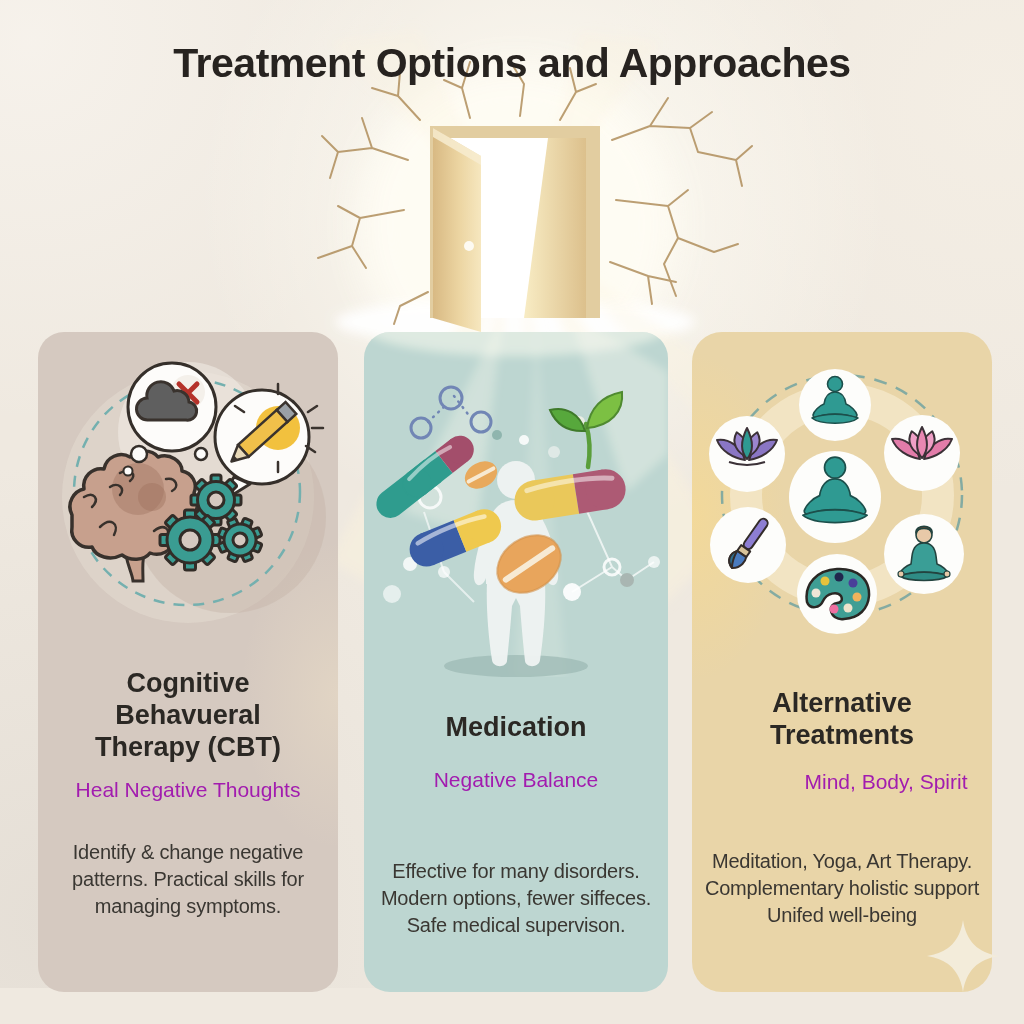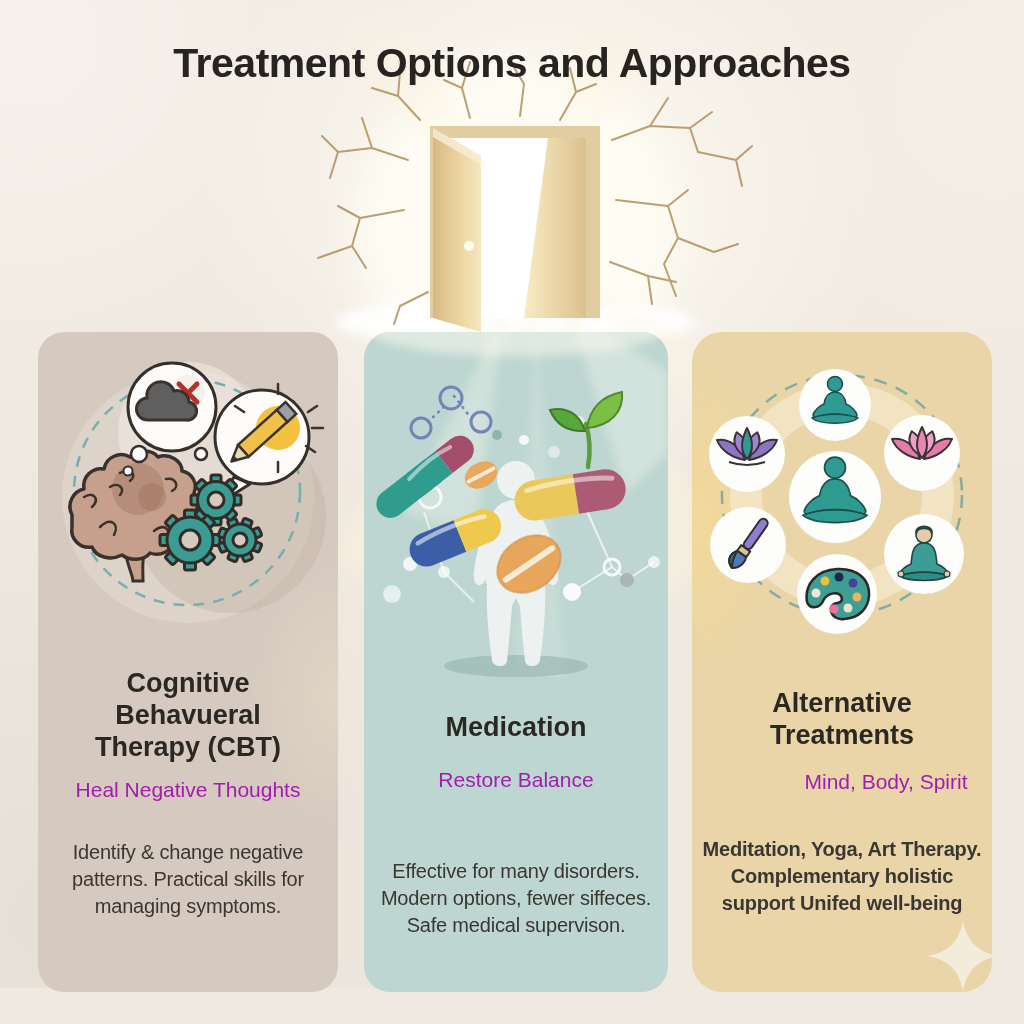--- a/index.html
+++ b/index.html
@@ -26,21 +26,21 @@
   .card h2{position:absolute;left:0;width:100%;text-align:center;margin:0;
         font-size:27px;font-weight:700;color:#2b2824;line-height:1.18;z-index:3;}
   .card .sub{position:absolute;left:0;width:100%;text-align:center;margin:0;
         font-size:21px;color:#a21caf;z-index:3;}
   .card .body{position:absolute;left:50%;transform:translateX(-50%);text-align:center;margin:0;
         font-size:20px;color:#3a3732;line-height:1.36;letter-spacing:-.2px;z-index:3;}
   .card-cbt h2{top:336px;} .card-cbt h2 span{display:inline-block;max-width:250px;}
   .card-cbt .sub{top:446px;} .card-cbt .body{top:507px;width:262px;}
   .card-med h2{top:380px;} .card-med .sub{top:436px;} .card-med .body{top:526px;width:300px;}
   .card-alt h2{top:356px;} .card-alt h2 span{display:inline-block;max-width:230px;}
-  .card-alt .sub{top:438px;margin-left:44px;} .card-alt .body{top:504px;width:296px;font-weight:bold;}
+  .card-alt .sub{top:438px;margin-left:44px;} .card-alt .body{top:516px;width:296px;}
   .sparkle{position:absolute;left:925px;top:918px;z-index:4;}
 </style>
 </head>
 <body>
 
 <div class="page">
 
   <h1 class="main-title">Treatment Options and Approaches</h1>
 
   <svg class="door-scene" width="1024" height="1024" viewBox="0 0 1024 1024">
@@ -276,21 +276,21 @@
         <path d="M-48,-11 C-22,-15 16,-15 38,-10" stroke="#ffffff" stroke-width="5" fill="none" opacity=".5" stroke-linecap="round"></path>
       </g>
 
       <g transform="translate(165,232) rotate(-34)">
         <ellipse rx="34" ry="26" fill="#e8a55c"></ellipse>
         <ellipse rx="34" ry="26" fill="none" stroke="#d28f47" stroke-width="2" opacity=".6"></ellipse>
         <path d="M-28,0 H28" stroke="#f7ead4" stroke-width="6" stroke-linecap="round"></path>
       </g>
     </svg>
     <h2>Medication</h2>
-    <p class="sub">Restore Balance</p>
+    <p class="sub">Negative Balance</p>
     <p class="body">Effective for many disorders. Modern options, fewer siffeces. Safe medical supervison.</p>
   </section>
 
   <section class="card card-alt">
     <div class="glow"></div>
     <svg class="illus" width="300" height="330" viewBox="0 0 300 330">
       <circle cx="150" cy="163" r="96" fill="none" stroke="#f3e6c5" stroke-width="32" opacity=".9"></circle>
       <circle cx="150" cy="163" r="120" fill="none" stroke="#6aa0a0" stroke-width="2.5" stroke-dasharray="13 10" opacity=".8"></circle>
 
       <g transform="translate(143,73)">

